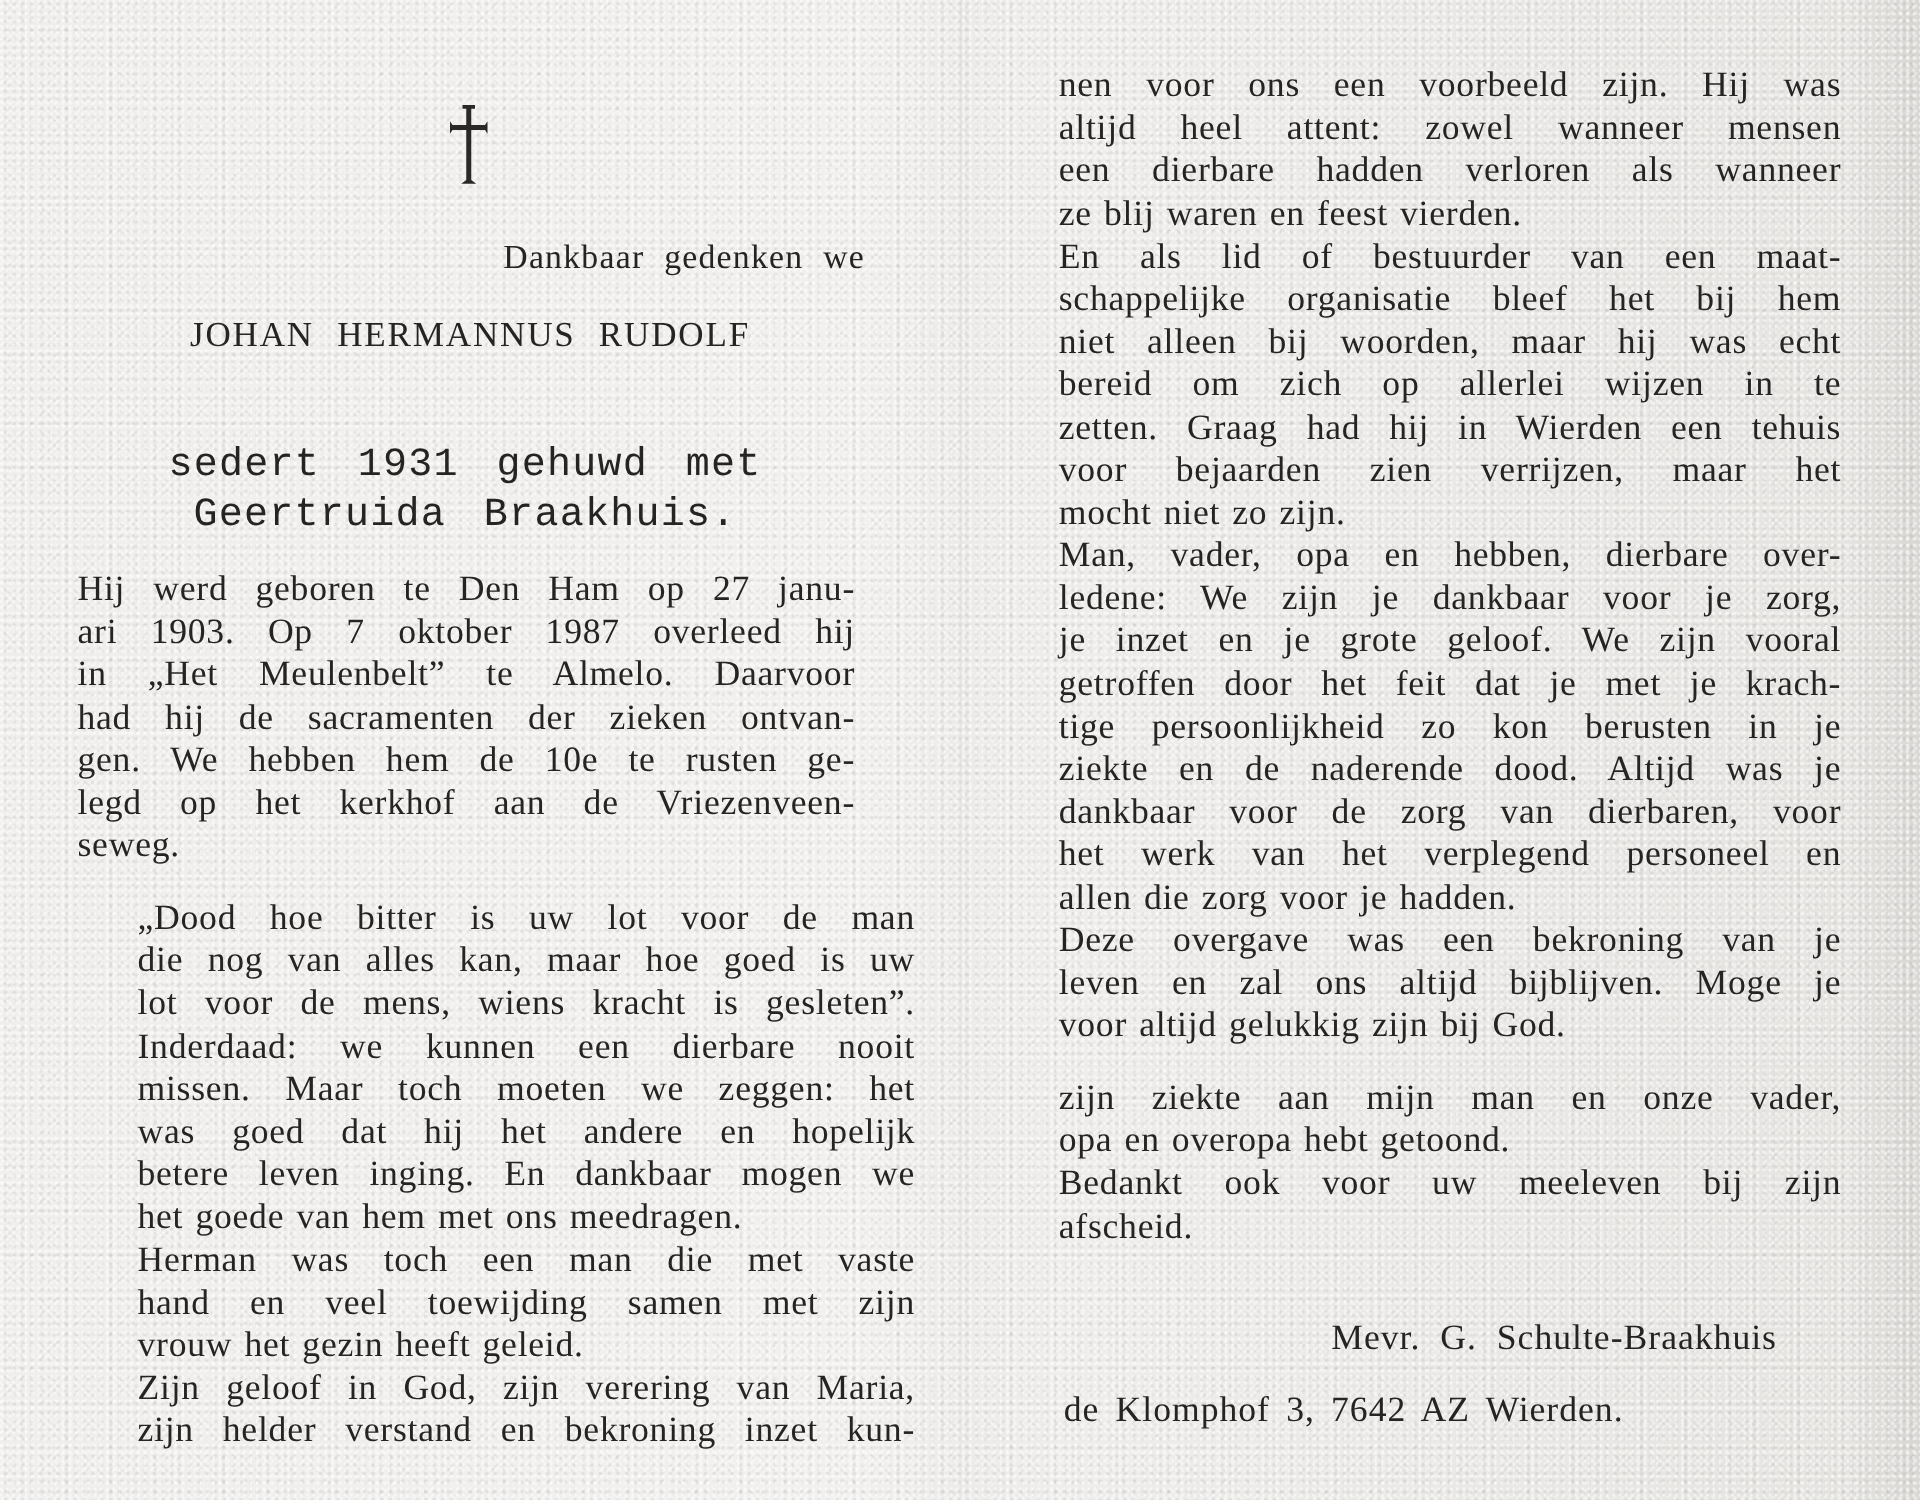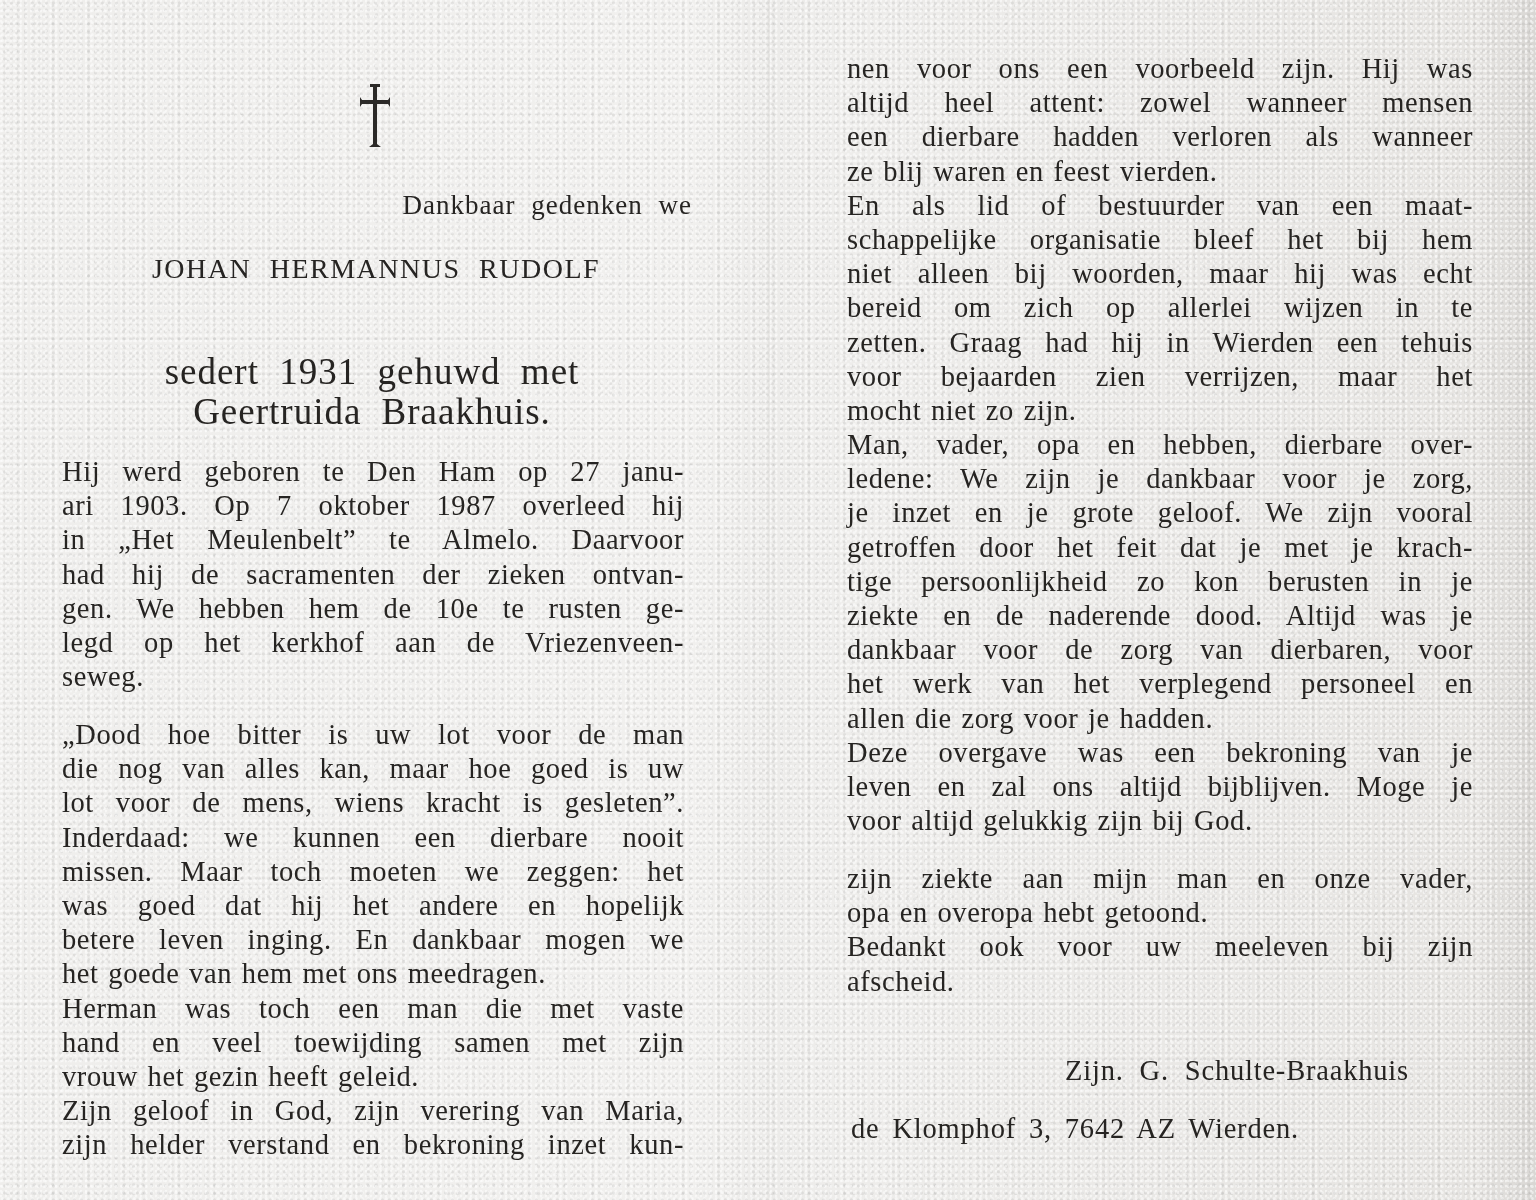--- a/index.html
+++ b/index.html
@@ -63,23 +63,24 @@
     }
     .name {
       top: 248px;
       font-size: 28px;
       line-height: 42px;
       letter-spacing: 1.5px;
       word-spacing: 10px;
     }
     .married {
       top: 352px;
-      font-size: 37px;
+      font-size: 32px;
       line-height: 40px;
       word-spacing: 10px;
+      font-family: Liberation Mono, monospace;
     }
     .body-text {
       position: absolute;
       left: 0;
       width: 622px;
       font-family: Liberation Serif, serif;
       font-size: 28.5px;
       line-height: 34.2px;
       letter-spacing: 0.6px;
       word-spacing: 2px;
@@ -88,21 +89,21 @@
       display: block;
       text-align: justify;
       text-align-last: justify;
       white-space: nowrap;
       height: 34.2px;
     }
     .line.last {
       text-align-last: left;
     }
     .p1 { top: 455px; }
-    .p2 { top: 718px; }
+    .p2 { top: 718px; margin-left: 48px; }
     .r1 { top: 52px; left: 0; width: 626px; }
     .r2 { top: 862px; left: 0; width: 626px; }
     .signature {
       position: absolute;
       top: 1055px;
       left: 218px;
       font-family: "Liberation Serif", "DejaVu Serif", serif;
       font-size: 28.5px;
       letter-spacing: 0.8px;
       word-spacing: 8px;
@@ -203,17 +204,17 @@
       <span class="line last">voor altijd gelukkig zijn bij God.</span>
     </div>
 
     <div class="body-text r2">
       <span class="line">zijn ziekte aan mijn man en onze vader,</span>
       <span class="line last">opa en overopa hebt getoond.</span>
       <span class="line">Bedankt ook voor uw meeleven bij zijn</span>
       <span class="line last">afscheid.</span>
     </div>
 
-    <div class="signature">Zijn. G. Schulte-Braakhuis</div>
+    <div class="signature">Mevr. G. Schulte-Braakhuis</div>
     <div class="address">de Klomphof 3, 7642 AZ Wierden.</div>
   </section>
 
 </div>
 
 </body></html>

